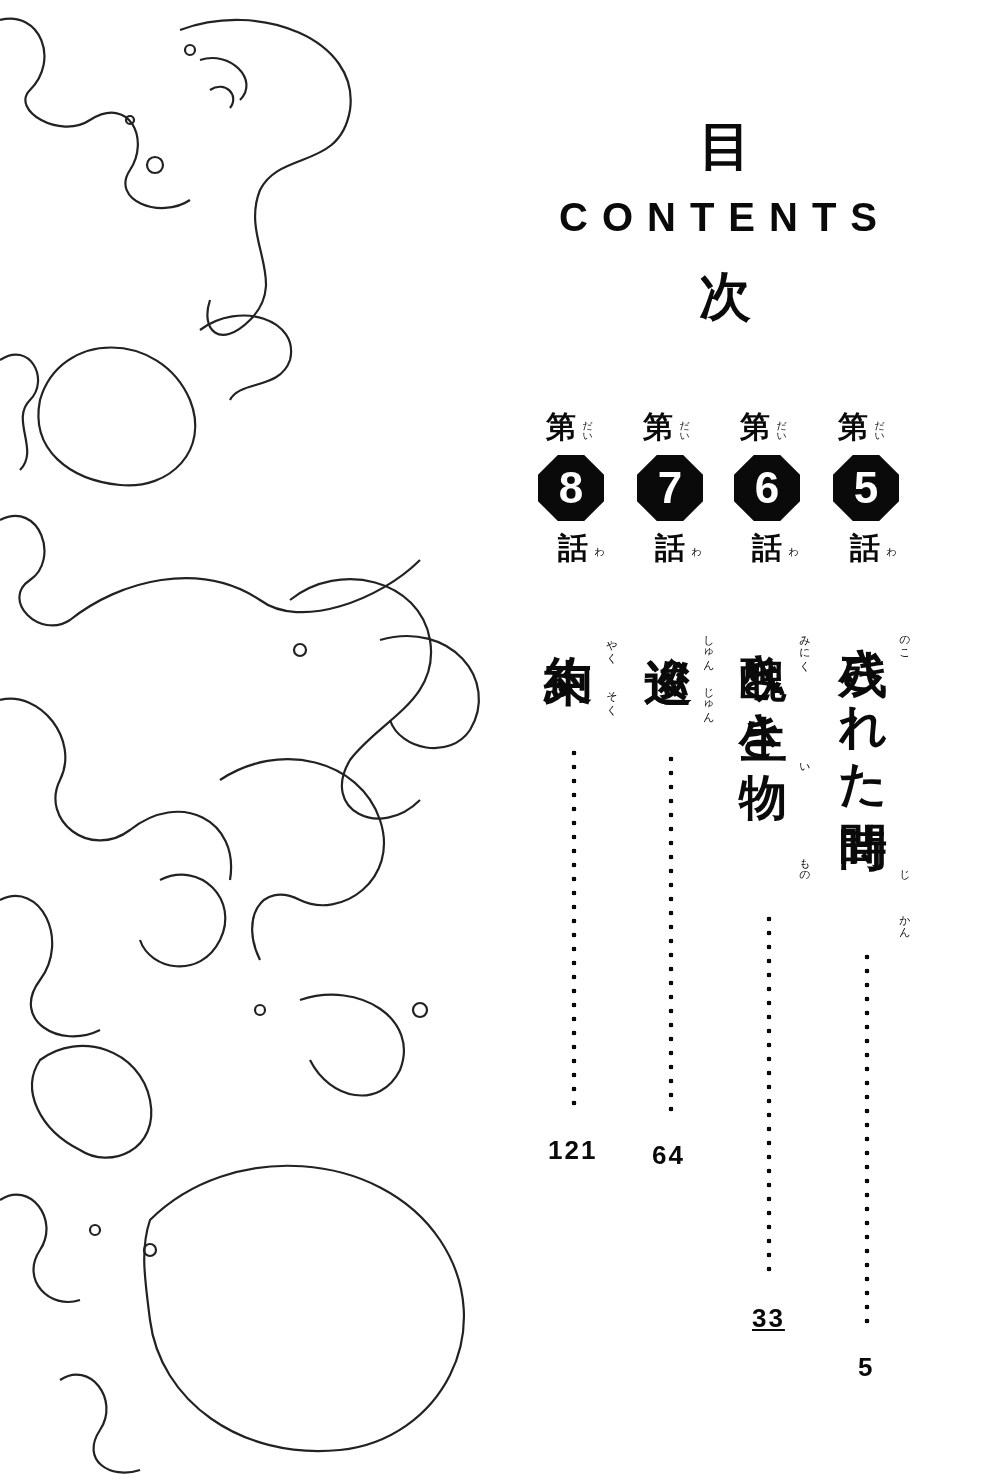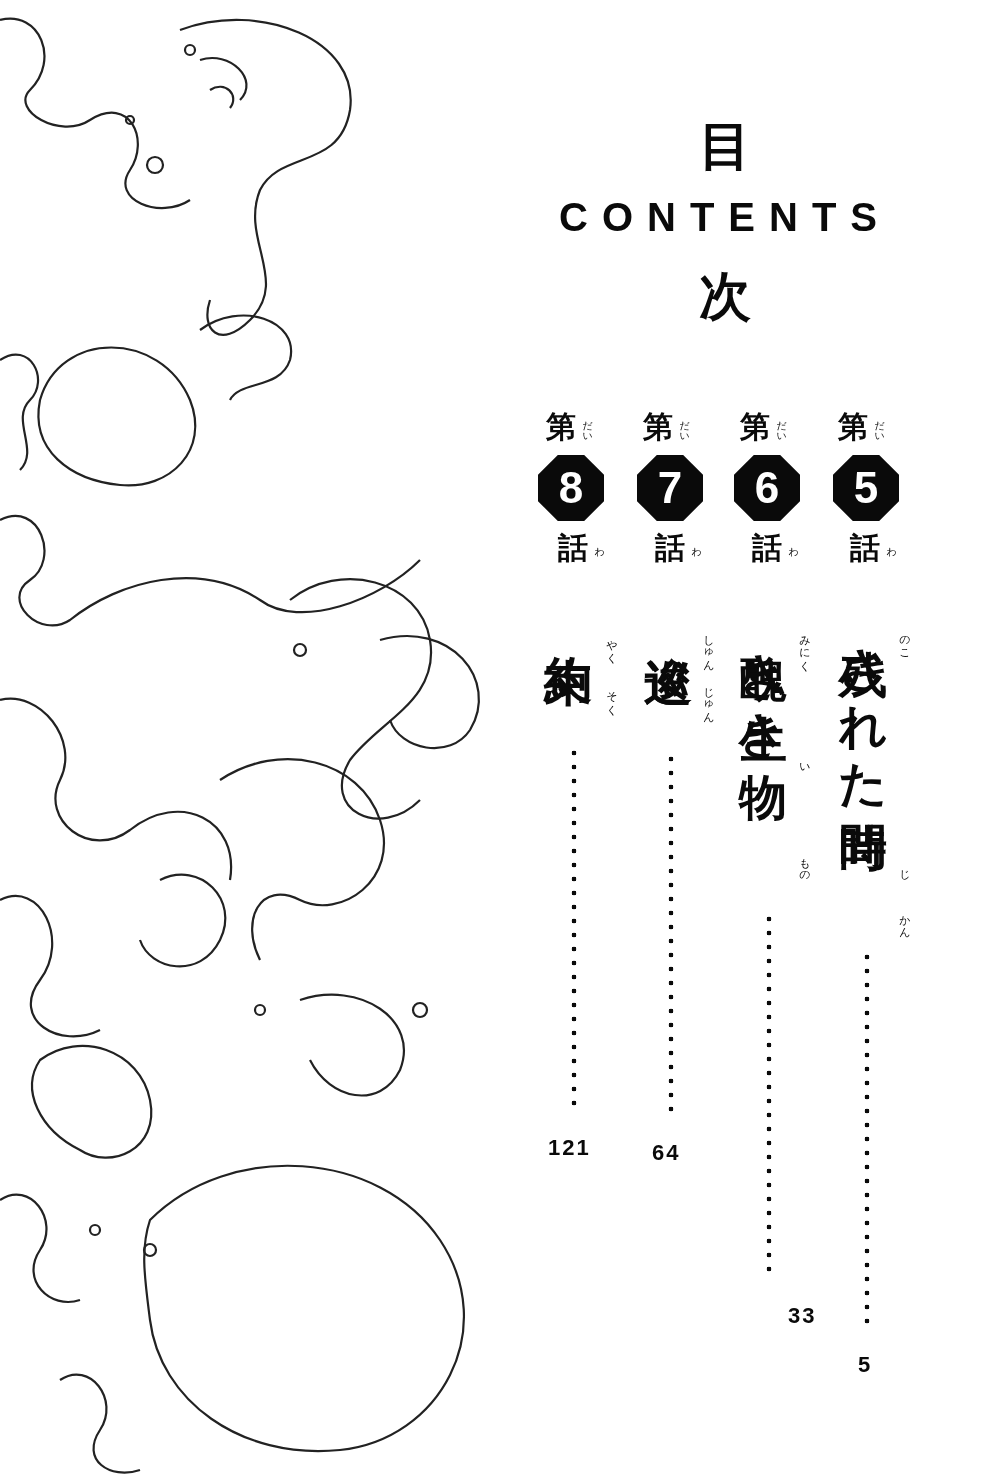--- a/index.html
+++ b/index.html
@@ -18,21 +18,21 @@
              color:#fff; font-family:"Liberation Sans", sans-serif; font-weight:bold;
              font-size:44px; display:flex; align-items:center; justify-content:center; }
   .title { position:absolute; writing-mode:vertical-rl; font-weight:bold; font-size:48px;
            line-height:1; letter-spacing:2px; }
   .furi { position:absolute; writing-mode:vertical-rl; font-size:11px;
           font-family:"DejaVu Sans", sans-serif; }
   .leader { position:absolute; width:6px;
             background-image:radial-gradient(circle, #0a0a0a 2.2px, transparent 2.6px);
             background-size:6px 14px; background-repeat:repeat-y; }
   .page { position:absolute; font-family:"Liberation Sans", sans-serif; font-weight:bold;
-          font-size:22px; letter-spacing:2px; }
+          font-size:26px; letter-spacing:2px; }
 </style>
 </head>
 <body>
 
 <svg class="art" viewBox="0 0 520 1480" fill="none" stroke="#222" stroke-width="2.2">
   <path d="M0,20 C40,10 60,60 30,90 C10,110 60,140 90,120 C130,95 150,140 130,170 C110,200 160,220 190,200"></path>
   <path d="M180,30 C260,0 360,40 350,110 C340,170 280,150 260,190 C240,240 290,280 250,320 C220,350 200,330 210,300"></path>
   <path d="M200,60 C230,50 260,80 240,100 M210,90 C225,80 240,95 230,108"></path>
   <circle cx="155" cy="165" r="8"></circle>
     <circle cx="190" cy="50" r="5"></circle>
@@ -81,21 +81,21 @@
   <div class="dai" style="left:740px;top:412px;">第</div>
   <div class="ruby" style="left:774px;top:414px;">だい</div>
   <div class="octagon" style="left:734px;top:455px;">6</div>
   <div class="wa" style="left:752px;top:533px;">話</div>
   <div class="ruby" style="left:786px;top:540px;">わ</div>
   <div class="title" style="left:740px;top:618px;">醜き生き物</div>
   <div class="furi" style="left:796px;top:628px;">みにく</div>
   <div class="furi" style="left:796px;top:756px;">い</div>
   <div class="furi" style="left:796px;top:850px;">もの</div>
   <div class="leader" style="left:766px;top:912px;height:362px;"></div>
-  <div class="page" style="left:788px;top:1303px;">33</div>
+  <div class="page" style="left:752px;top:1303px;text-decoration:underline;">33</div>
 </div>
 
 <div>
   <div class="dai" style="left:643px;top:412px;">第</div>
   <div class="ruby" style="left:677px;top:414px;">だい</div>
   <div class="octagon" style="left:637px;top:455px;">7</div>
   <div class="wa" style="left:655px;top:533px;">話</div>
   <div class="ruby" style="left:689px;top:540px;">わ</div>
   <div class="title" style="left:645px;top:618px;">逡巡</div>
   <div class="furi" style="left:700px;top:628px;">しゅん</div>

